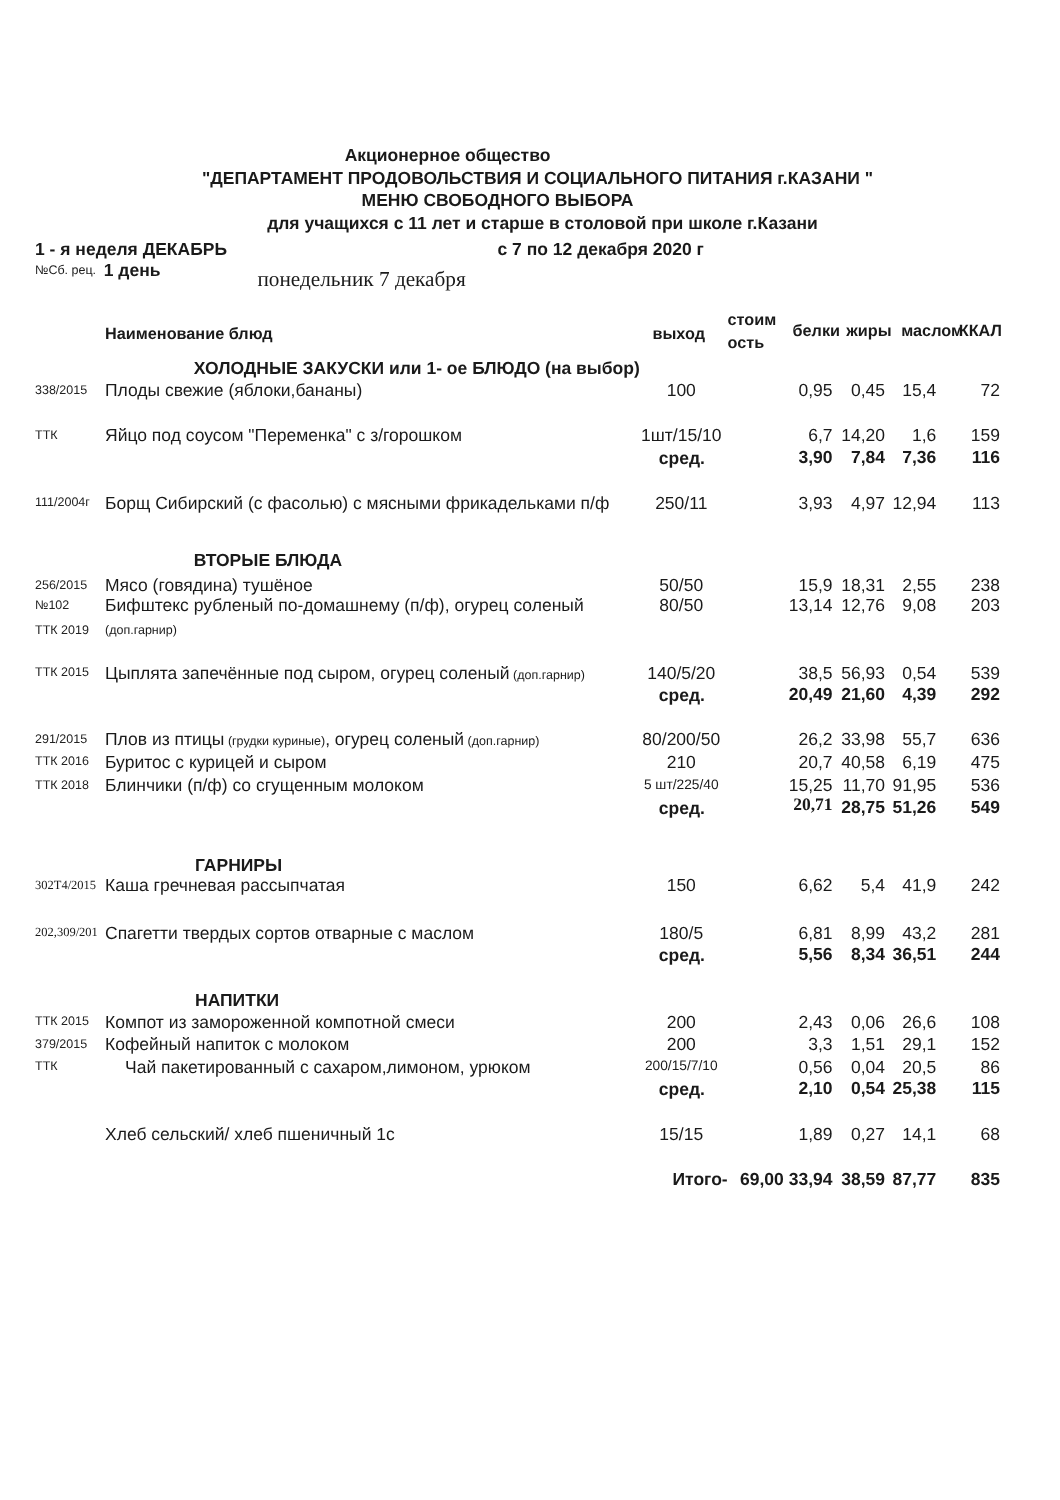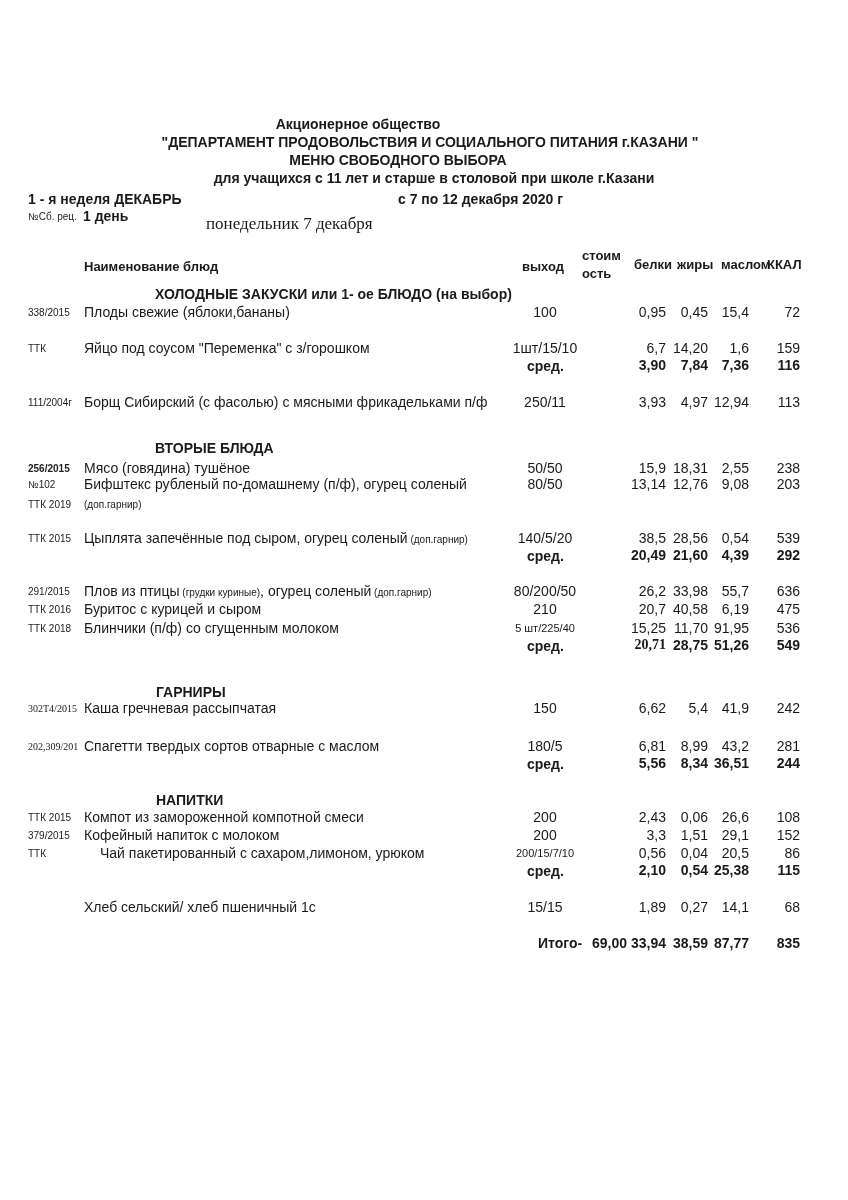--- a/index.html
+++ b/index.html
@@ -63,41 +63,41 @@
     <div class="abs num bold" style="right:140px; top:357px;">7,84</div>
     <div class="abs num bold" style="right:99px; top:357px;">7,36</div>
     <div class="abs num bold" style="right:48px; top:357px;">116</div>
     <div class="abs code" style="left:28px; top:397px;">111/2004г</div>
     <div class="abs name" style="left:84px; top:394px;">Борщ Сибирский (с фасолью) с мясными фрикадельками п/ф</div>
     <div class="abs " style="left:545px; top:394px; font-size:14px; transform:translateX(-50%);">250/11</div>
     <div class="abs num" style="right:182px; top:394px;">3,93</div>
     <div class="abs num" style="right:140px; top:394px;">4,97</div>
     <div class="abs num" style="right:99px; top:394px;">12,94</div>
     <div class="abs num" style="right:48px; top:394px;">113</div>
-    <div class="abs code" style="left:28px; top:463px;font-weight:bold;">256/2015</div>
+    <div class="abs code" style="left:28px; top:463px;">256/2015</div>
     <div class="abs name" style="left:84px; top:460px;">Мясо (говядина) тушёное</div>
     <div class="abs " style="left:545px; top:460px; font-size:14px; transform:translateX(-50%);">50/50</div>
     <div class="abs num" style="right:182px; top:460px;">15,9</div>
     <div class="abs num" style="right:140px; top:460px;">18,31</div>
     <div class="abs num" style="right:99px; top:460px;">2,55</div>
     <div class="abs num" style="right:48px; top:460px;">238</div>
     <div class="abs code" style="left:28px; top:479px;">№102</div>
     <div class="abs name" style="left:84px; top:476px;">Бифштекс рубленый по-домашнему (п/ф), огурец соленый</div>
     <div class="abs " style="left:545px; top:476px; font-size:14px; transform:translateX(-50%);">80/50</div>
     <div class="abs num" style="right:182px; top:476px;">13,14</div>
     <div class="abs num" style="right:140px; top:476px;">12,76</div>
     <div class="abs num" style="right:99px; top:476px;">9,08</div>
     <div class="abs num" style="right:48px; top:476px;">203</div>
     <div class="abs code" style="left:28px; top:499px;">ТТК 2019</div>
     <div class="abs small" style="left:84px; top:499px;">(доп.гарнир)</div>
     <div class="abs code" style="left:28px; top:533px;">ТТК 2015</div>
     <div class="abs name" style="left:84px; top:530px;">Цыплята запечённые под сыром, огурец соленый<span class="small"> (доп.гарнир)</span></div>
     <div class="abs " style="left:545px; top:530px; font-size:14px; transform:translateX(-50%);">140/5/20</div>
     <div class="abs num" style="right:182px; top:530px;">38,5</div>
-    <div class="abs num" style="right:140px; top:530px;">28,56</div>
+    <div class="abs num" style="right:140px; top:530px;">56,93</div>
     <div class="abs num" style="right:99px; top:530px;">0,54</div>
     <div class="abs num" style="right:48px; top:530px;">539</div>
     <div class="abs bold" style="left:527px; top:548px; font-size:14px;">сред.</div>
     <div class="abs num bold" style="right:182px; top:547px;">20,49</div>
     <div class="abs num bold" style="right:140px; top:547px;margin-left:30px;">21,60</div>
     <div class="abs num bold" style="right:99px; top:547px;">4,39</div>
     <div class="abs num bold" style="right:48px; top:547px;">292</div>
     <div class="abs code" style="left:28px; top:586px;">291/2015</div>
     <div class="abs name" style="left:84px; top:583px;">Плов из птицы<span class="small"> (грудки куриные)</span><span>, огурец соленый</span><span class="small"> (доп.гарнир)</span></div>
     <div class="abs " style="left:545px; top:583px; font-size:14px; transform:translateX(-50%);">80/200/50</div>

